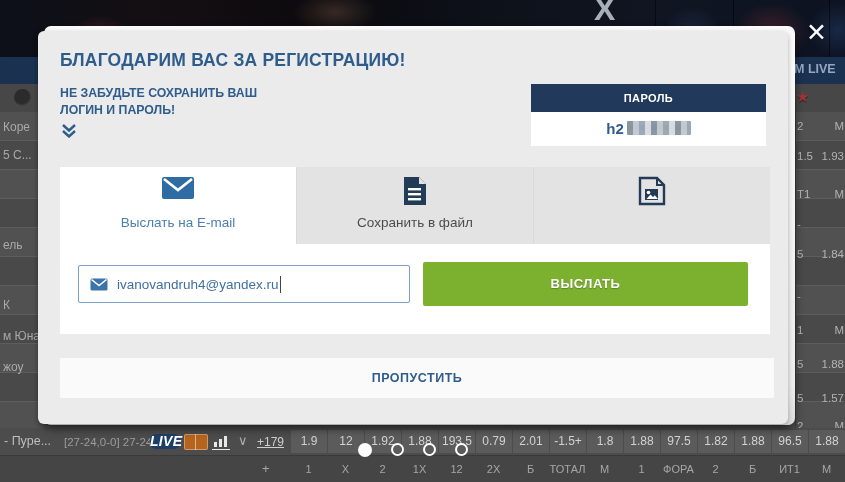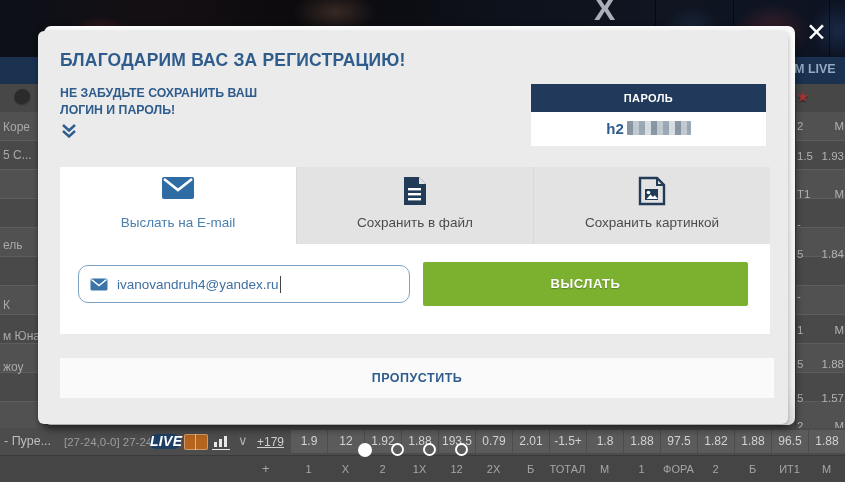--- a/index.html
+++ b/index.html
@@ -116,21 +116,21 @@
   .tab{flex:1;position:relative;text-align:center;cursor:pointer}
   .tab + .tab{border-left:1px solid #d9d9d9;box-sizing:border-box}
   .tab.inactive{background:#e3e3e3}
   .tab .ticon{position:absolute;top:9px;left:0;width:100%}
   .tab .tlabel{position:absolute;top:48px;left:0;width:100%;font-size:13.5px}
   .tab.active .tlabel{color:#4a7fae}
   .tab.inactive .tlabel{color:#4c4c4c}
 
   .emailrow{position:absolute;left:0;top:77px;width:710px;height:90px}
   .einput{position:absolute;left:18px;top:21px;width:332px;height:38px;background:#fff;
-    border:1px solid #7ca0c5;border-radius:10px;box-sizing:border-box;
+    border:1px solid #7ca0c5;border-radius:2px;box-sizing:border-box;
     display:flex;align-items:center;padding-left:11px}
   .einput .etext{font-size:13.5px;color:#3f6fa0;margin-left:9px}
   .caret{width:1px;height:17px;background:#444;margin-left:1px}
   .sendbtn{position:absolute;left:363px;top:18px;width:325px;height:44px;background:#7cb02f;
     border:none;border-radius:2px;color:#fff;font-weight:bold;font-size:13px;letter-spacing:.5px;
     text-align:center;line-height:44px;cursor:pointer;text-shadow:0 1px 1px rgba(0,0,0,.25);
     font-family:"Liberation Sans",sans-serif}
   .skipbtn{position:absolute;left:22px;top:327px;width:714px;height:40px;background:#fafafa;
     text-align:center;line-height:40px;font-size:12.5px;font-weight:bold;color:#2e5c8c;
     letter-spacing:.5px;cursor:pointer}
@@ -316,21 +316,20 @@
       <div class="tab inactive">
         <div class="ticon">
           <svg width="30" height="30" viewBox="0 0 30 30">
             <path d="M3 2 h17 l7 7 v19 h-24 z" fill="none" stroke="#223c58" stroke-width="2.4"></path>
             <path d="M20 3 v6 h6" fill="none" stroke="#223c58" stroke-width="2"></path>
             <rect x="8" y="13" width="13" height="11" fill="#223c58"></rect>
             <circle cx="11.5" cy="16.5" r="1.8" fill="#fff"></circle>
             <path d="M9.5 23 l4 -4.5 2.5 2.5 1.8 -1.8 3.2 3.8 z" fill="#fff"></path>
           </svg>
         </div>
-        <div class="tlabel">Сохранить картинкой</div>
       </div>
     </div>
 
     <div class="emailrow">
       <div class="einput">
         <svg width="18" height="13" viewBox="0 0 18 13">
           <rect x="0.5" y="0.5" width="17" height="12" rx="1.5" fill="#3a74a8"></rect>
           <path d="M1.5 1.5 L9 7.5 L16.5 1.5" fill="none" stroke="#fff" stroke-width="1.6"></path>
         </svg>
         <span class="etext">ivanovandruh4@yandex.ru</span>

